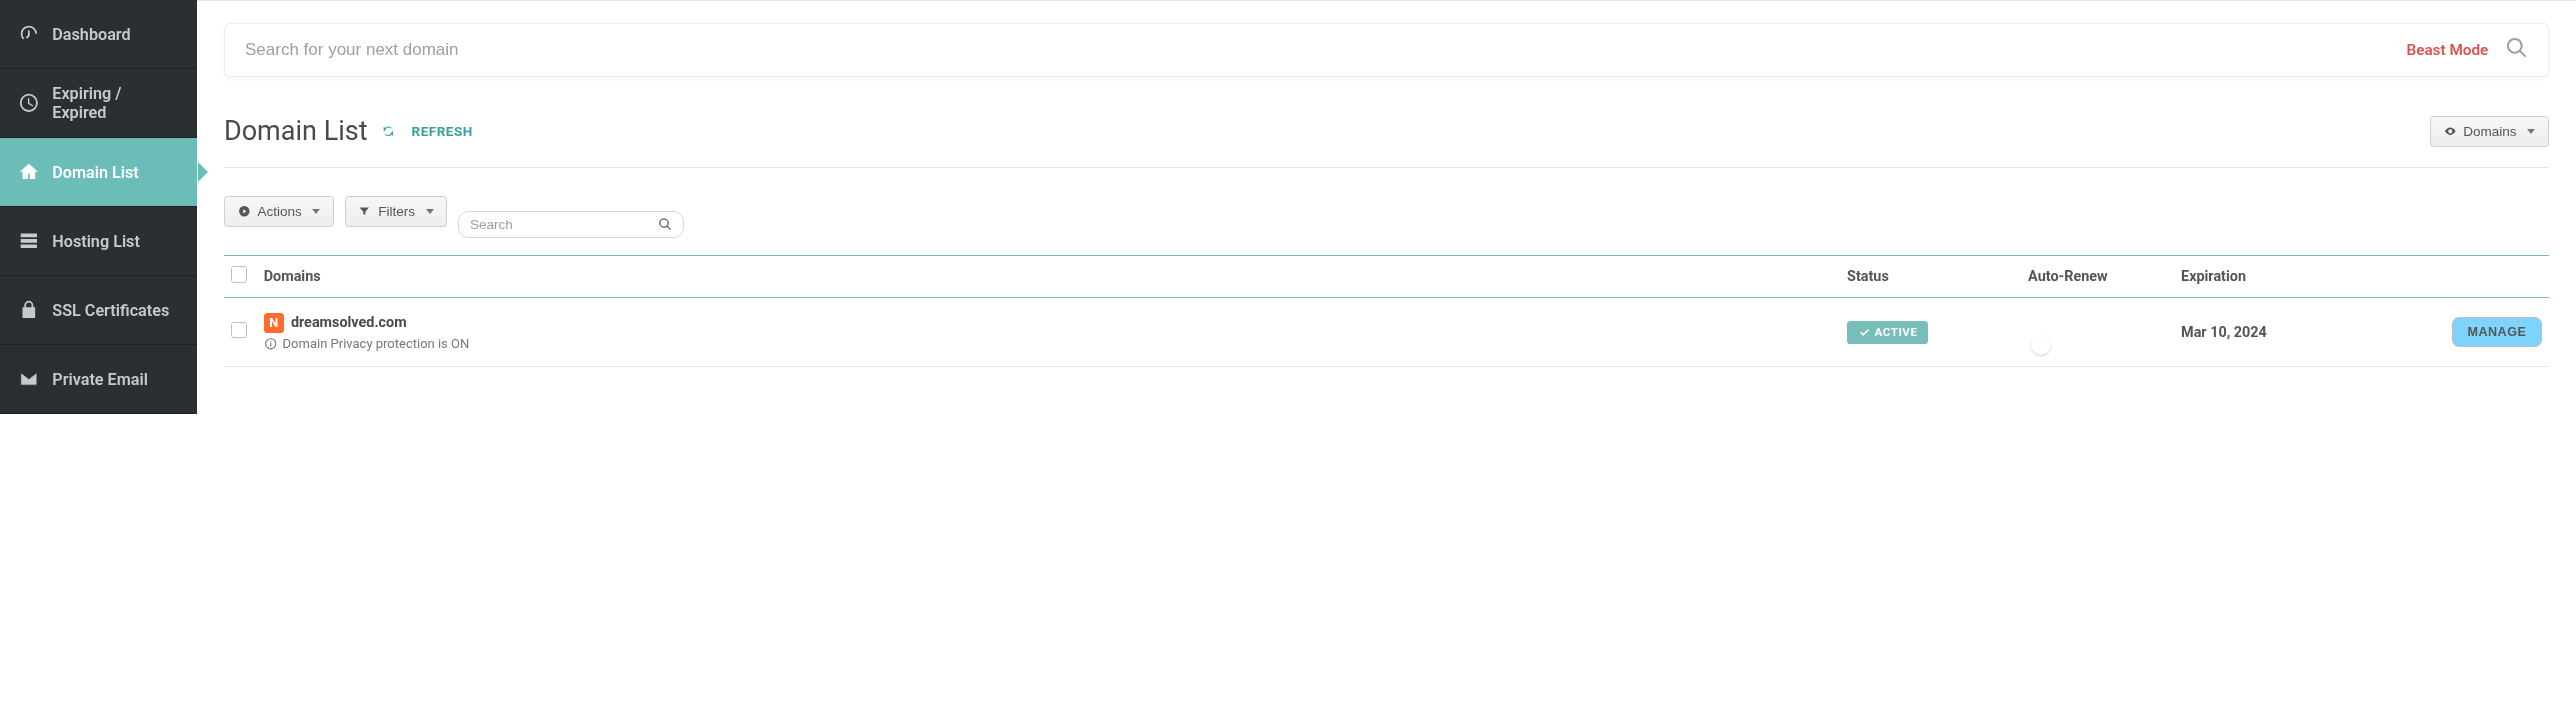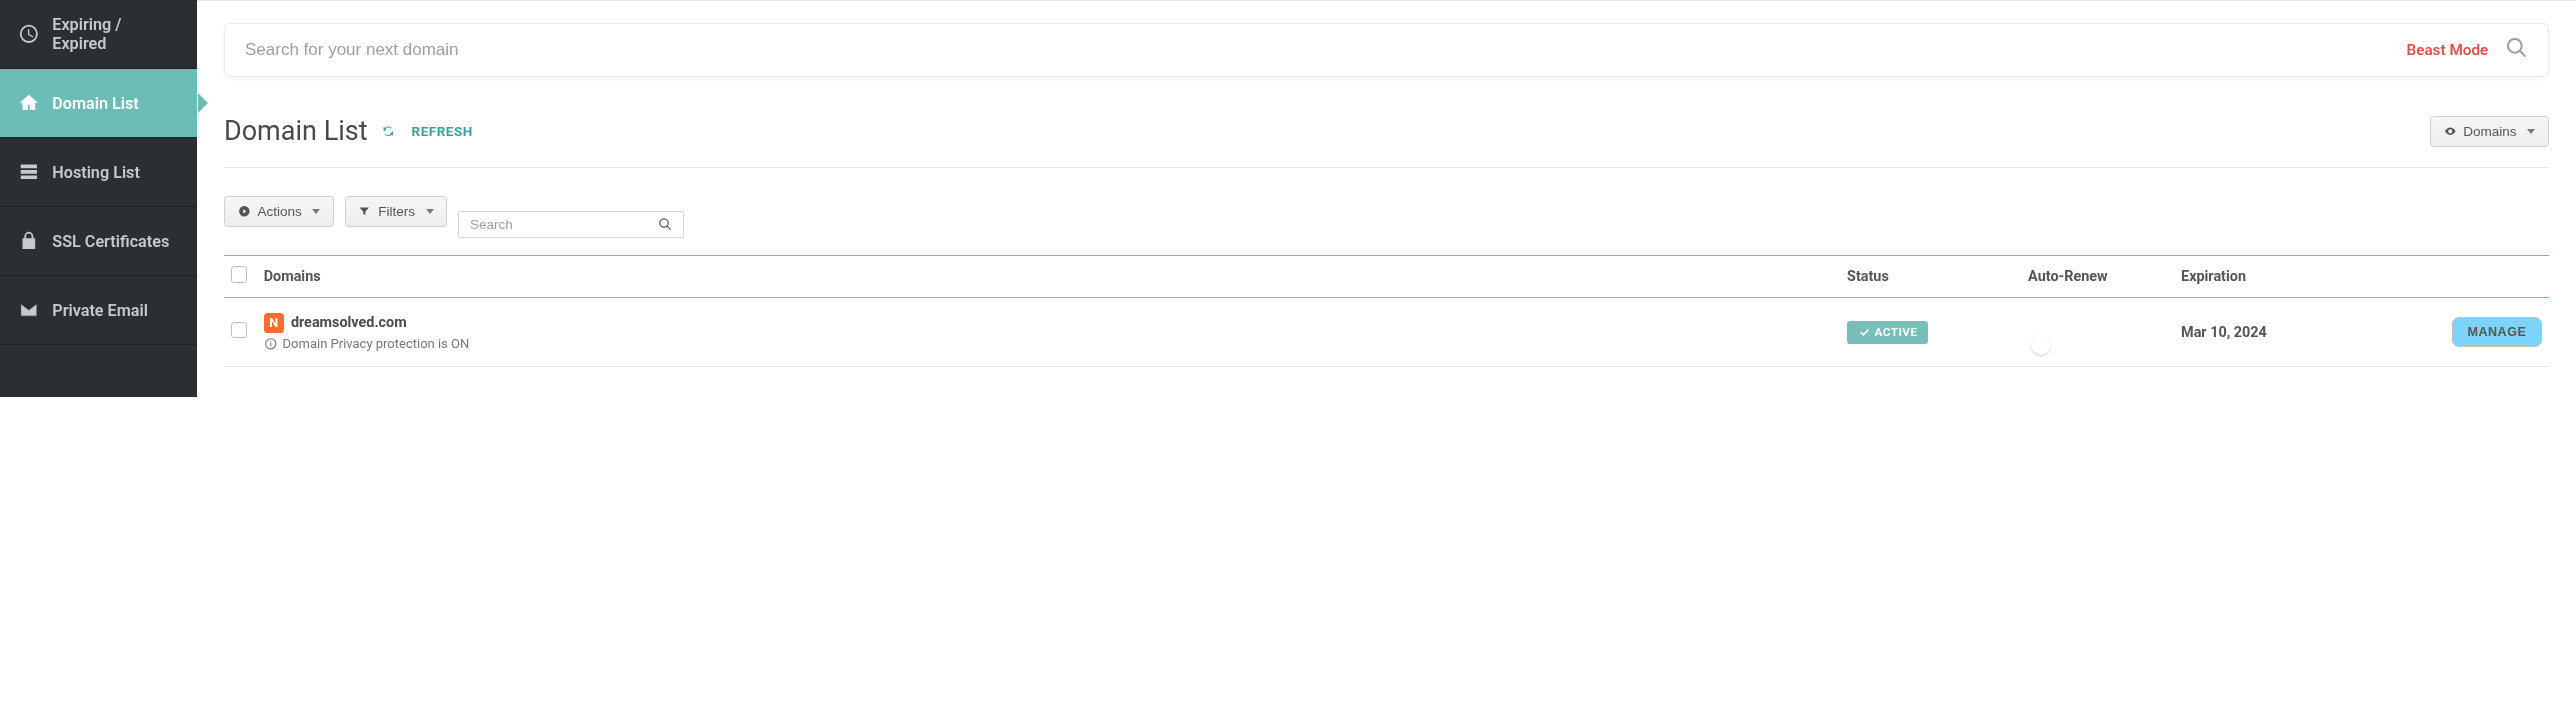--- a/index.html
+++ b/index.html
@@ -52,21 +52,21 @@
     .btn-grey {
       display: inline-flex; align-items: center; gap: 7.2px;
       background: linear-gradient(#f7f7f7, #ededed);
       border: 0.9px solid #cfcfcf; border-radius: 3.6px;
       color: #555; font-size: 13.5px; padding: 7.2px 12.6px; cursor: pointer;
     }
     .btn-grey .caret { width: 0; height: 0; border-left: 4.5px solid transparent; border-right: 4.5px solid transparent; border-top: 5.4px solid #777; margin-left: 3.6px; }
     .btn-grey svg { width: 12.6px; height: 12.6px; fill: #555; }
 
     .toolbar-row { display: flex; align-items: center; gap: 10.8px; margin-bottom: 16.2px; }
-    .search-small { display: flex; align-items: center; border: 0.9px solid #d6d6d6; border-radius: 1px; padding: 5.4px 10.8px; width: 226px; margin-top: 26px; }
+    .search-small { display: flex; align-items: center; border: 0.9px solid #d6d6d6; border-radius: 10px; padding: 5.4px 10.8px; width: 226px; margin-top: 26px; }
     .search-small input { flex: 1; border: none; outline: none; font-size: 13.5px; background: transparent; }
     .search-small input::placeholder { color: #9aa0a6; }
     .search-small svg { width: 14.4px; height: 14.4px; fill: #555; }
 
     .divider-top { border-top: 0.9px solid #e5e7eb; margin-bottom: 16.2px; }
 
     table.domain-table { width: 100%; border-collapse: collapse; }
     table.domain-table thead th {
       text-align: left; font-size: 14.4px; font-weight: 700; color: #555;
       padding: 10.8px 7.2px; border-top: 1.8px solid #6cbdb8; border-bottom: 1.8px solid #6cbdb8;
@@ -103,20 +103,28 @@
     .col-status { width: 181px; }
     .col-auto { width: 153px; }
     .col-exp { width: 271px; }
   </style>
 </head>
 <body>
 
 <div class="app">
 
   <nav class="sidebar">
+    <div class="sidebar-item">
+      <span class="icon">
+        <svg viewBox="0 0 24 24">
+            <path d="M12 3a9 9 0 0 0-9 9 8.96 8.96 0 0 0 2.64 6.36l1.41-1.41A7 7 0 1 1 19 12h2a9 9 0 0 0-9-9zm0 5a1 1 0 0 0-1 1v4.59l-2.3 2.3 1.42 1.42L13 14.4V9a1 1 0 0 0-1-1z"></path>
+          </svg>
+      </span>
+      <span>Dashboard</span>
+    </div>
     <div class="sidebar-item">
       <span class="icon">
         <svg viewBox="0 0 24 24">
             <path d="M12 2a10 10 0 1 0 10 10A10 10 0 0 0 12 2zm0 18a8 8 0 1 1 8-8 8 8 0 0 1-8 8zm.5-13H11v6l5.25 3.15.75-1.23-4.5-2.67z"></path>
           </svg>
       </span>
       <span>Expiring / Expired</span>
     </div>
     <div class="sidebar-item active">
       <span class="icon">

